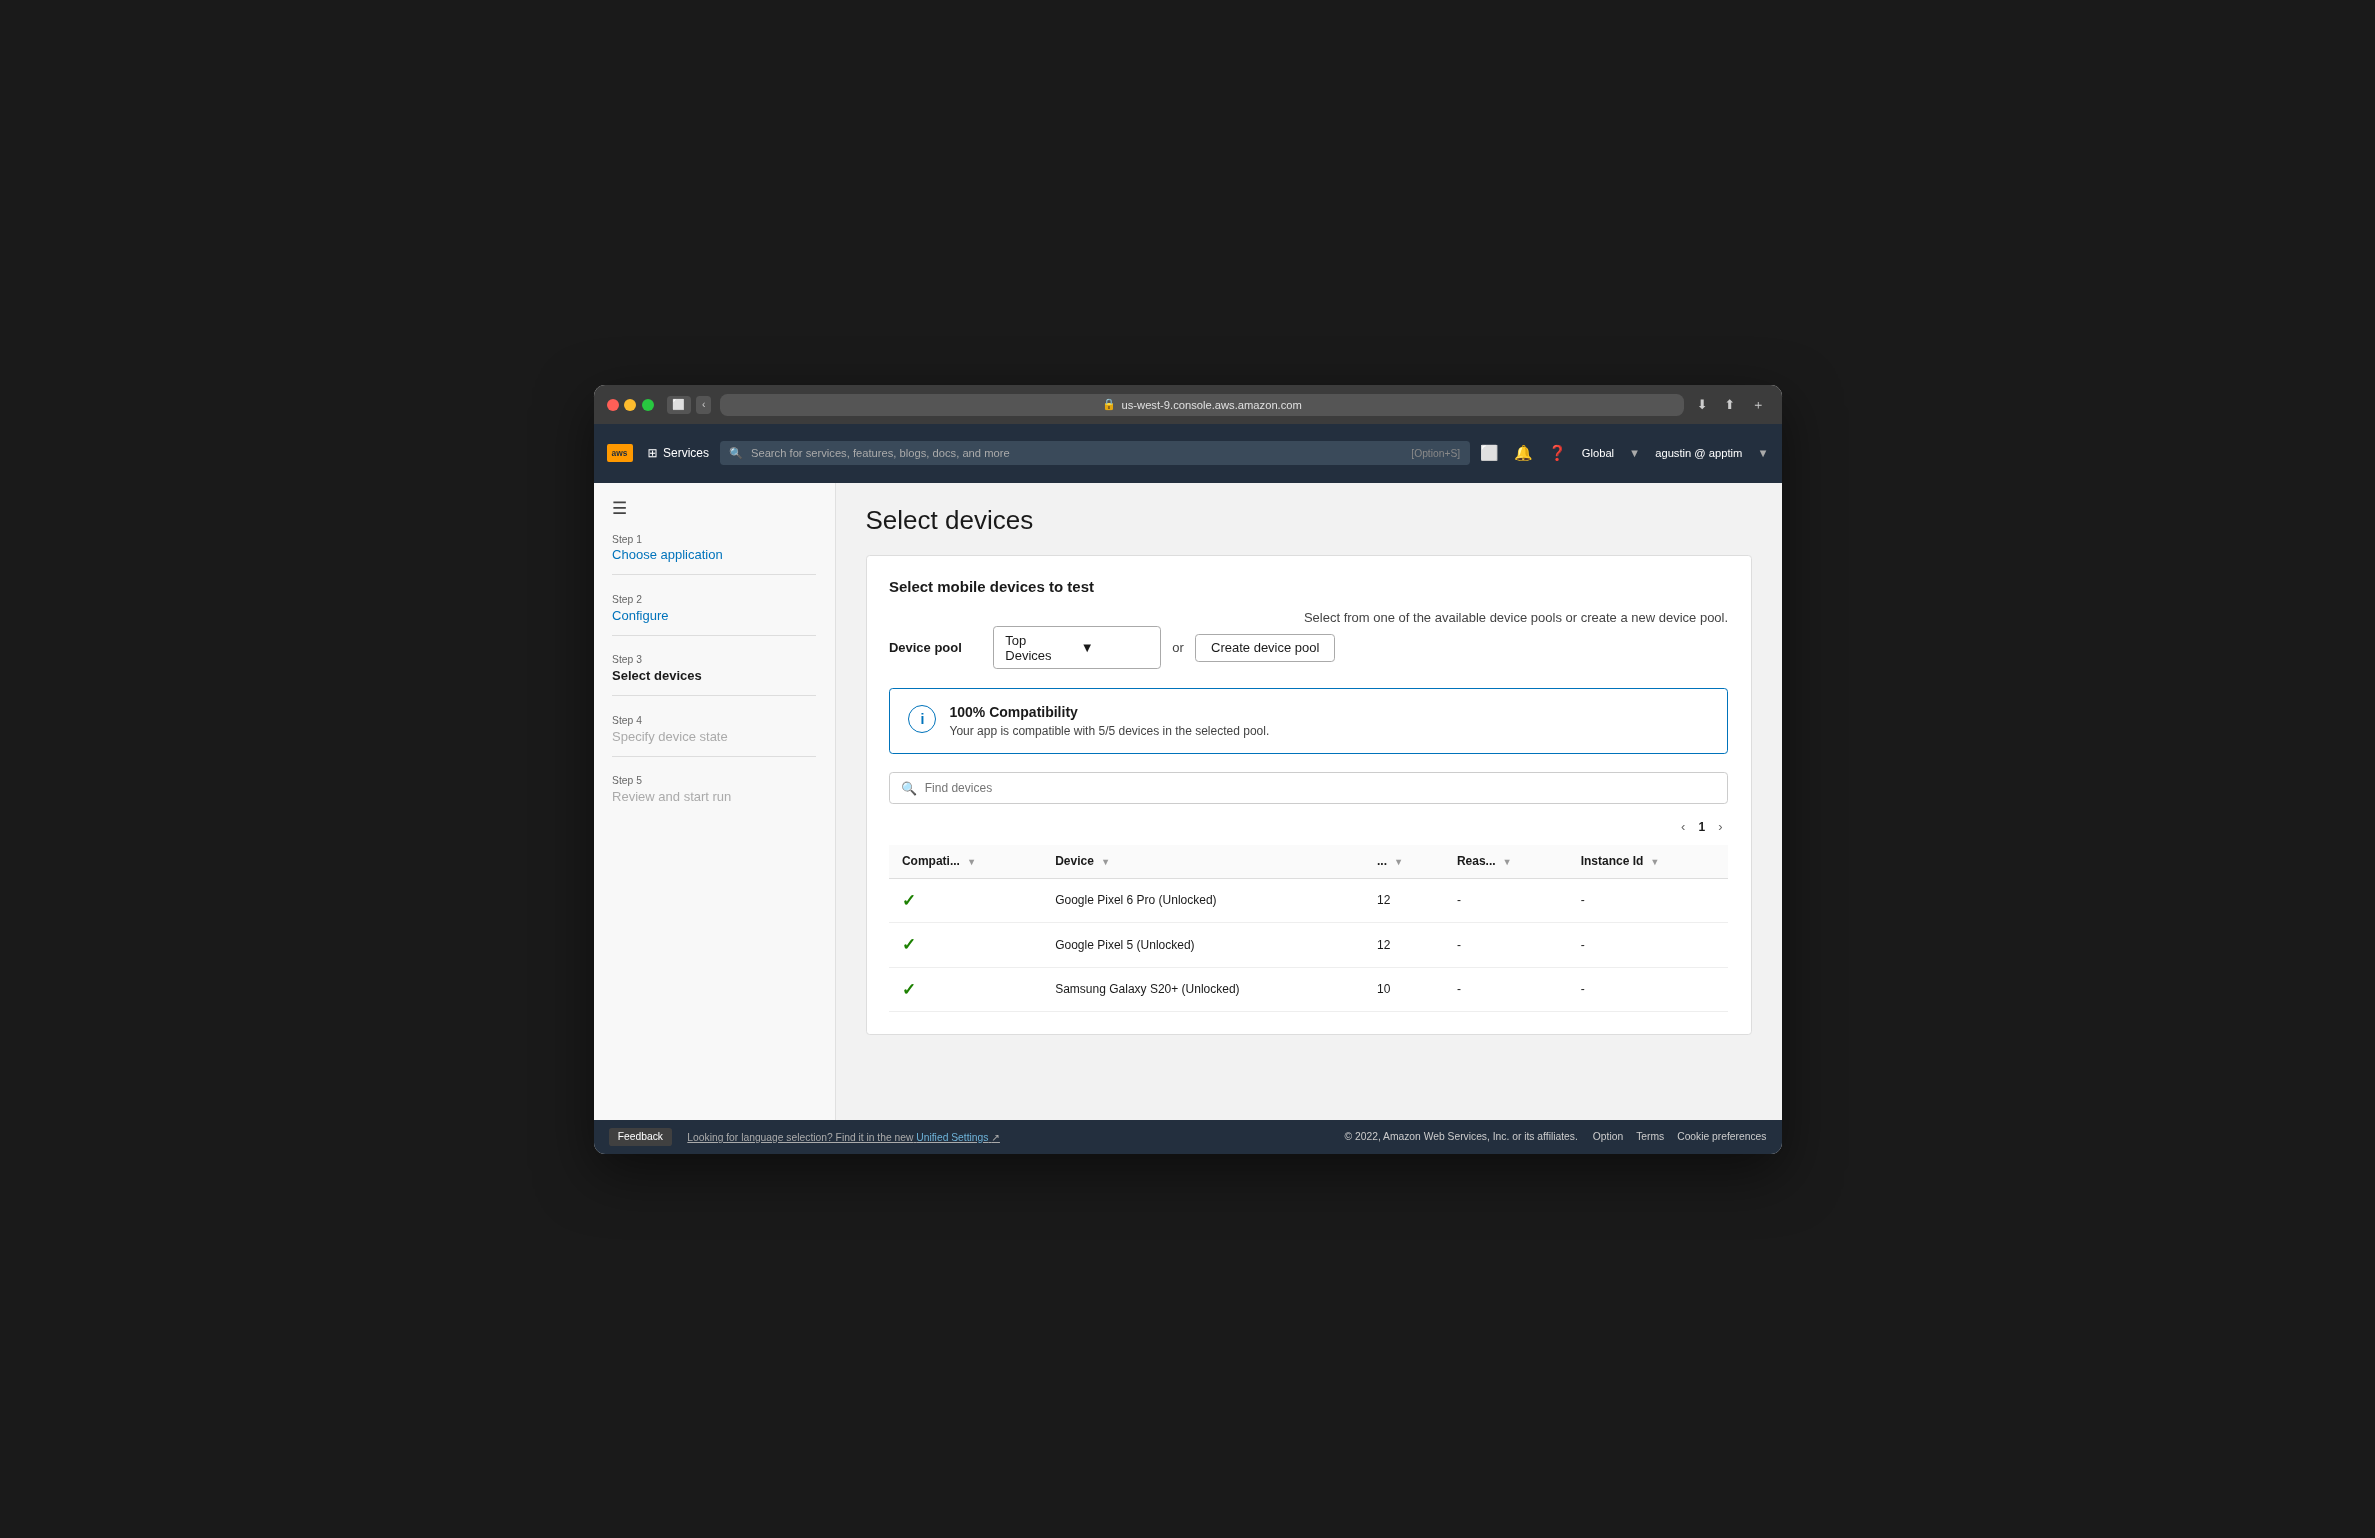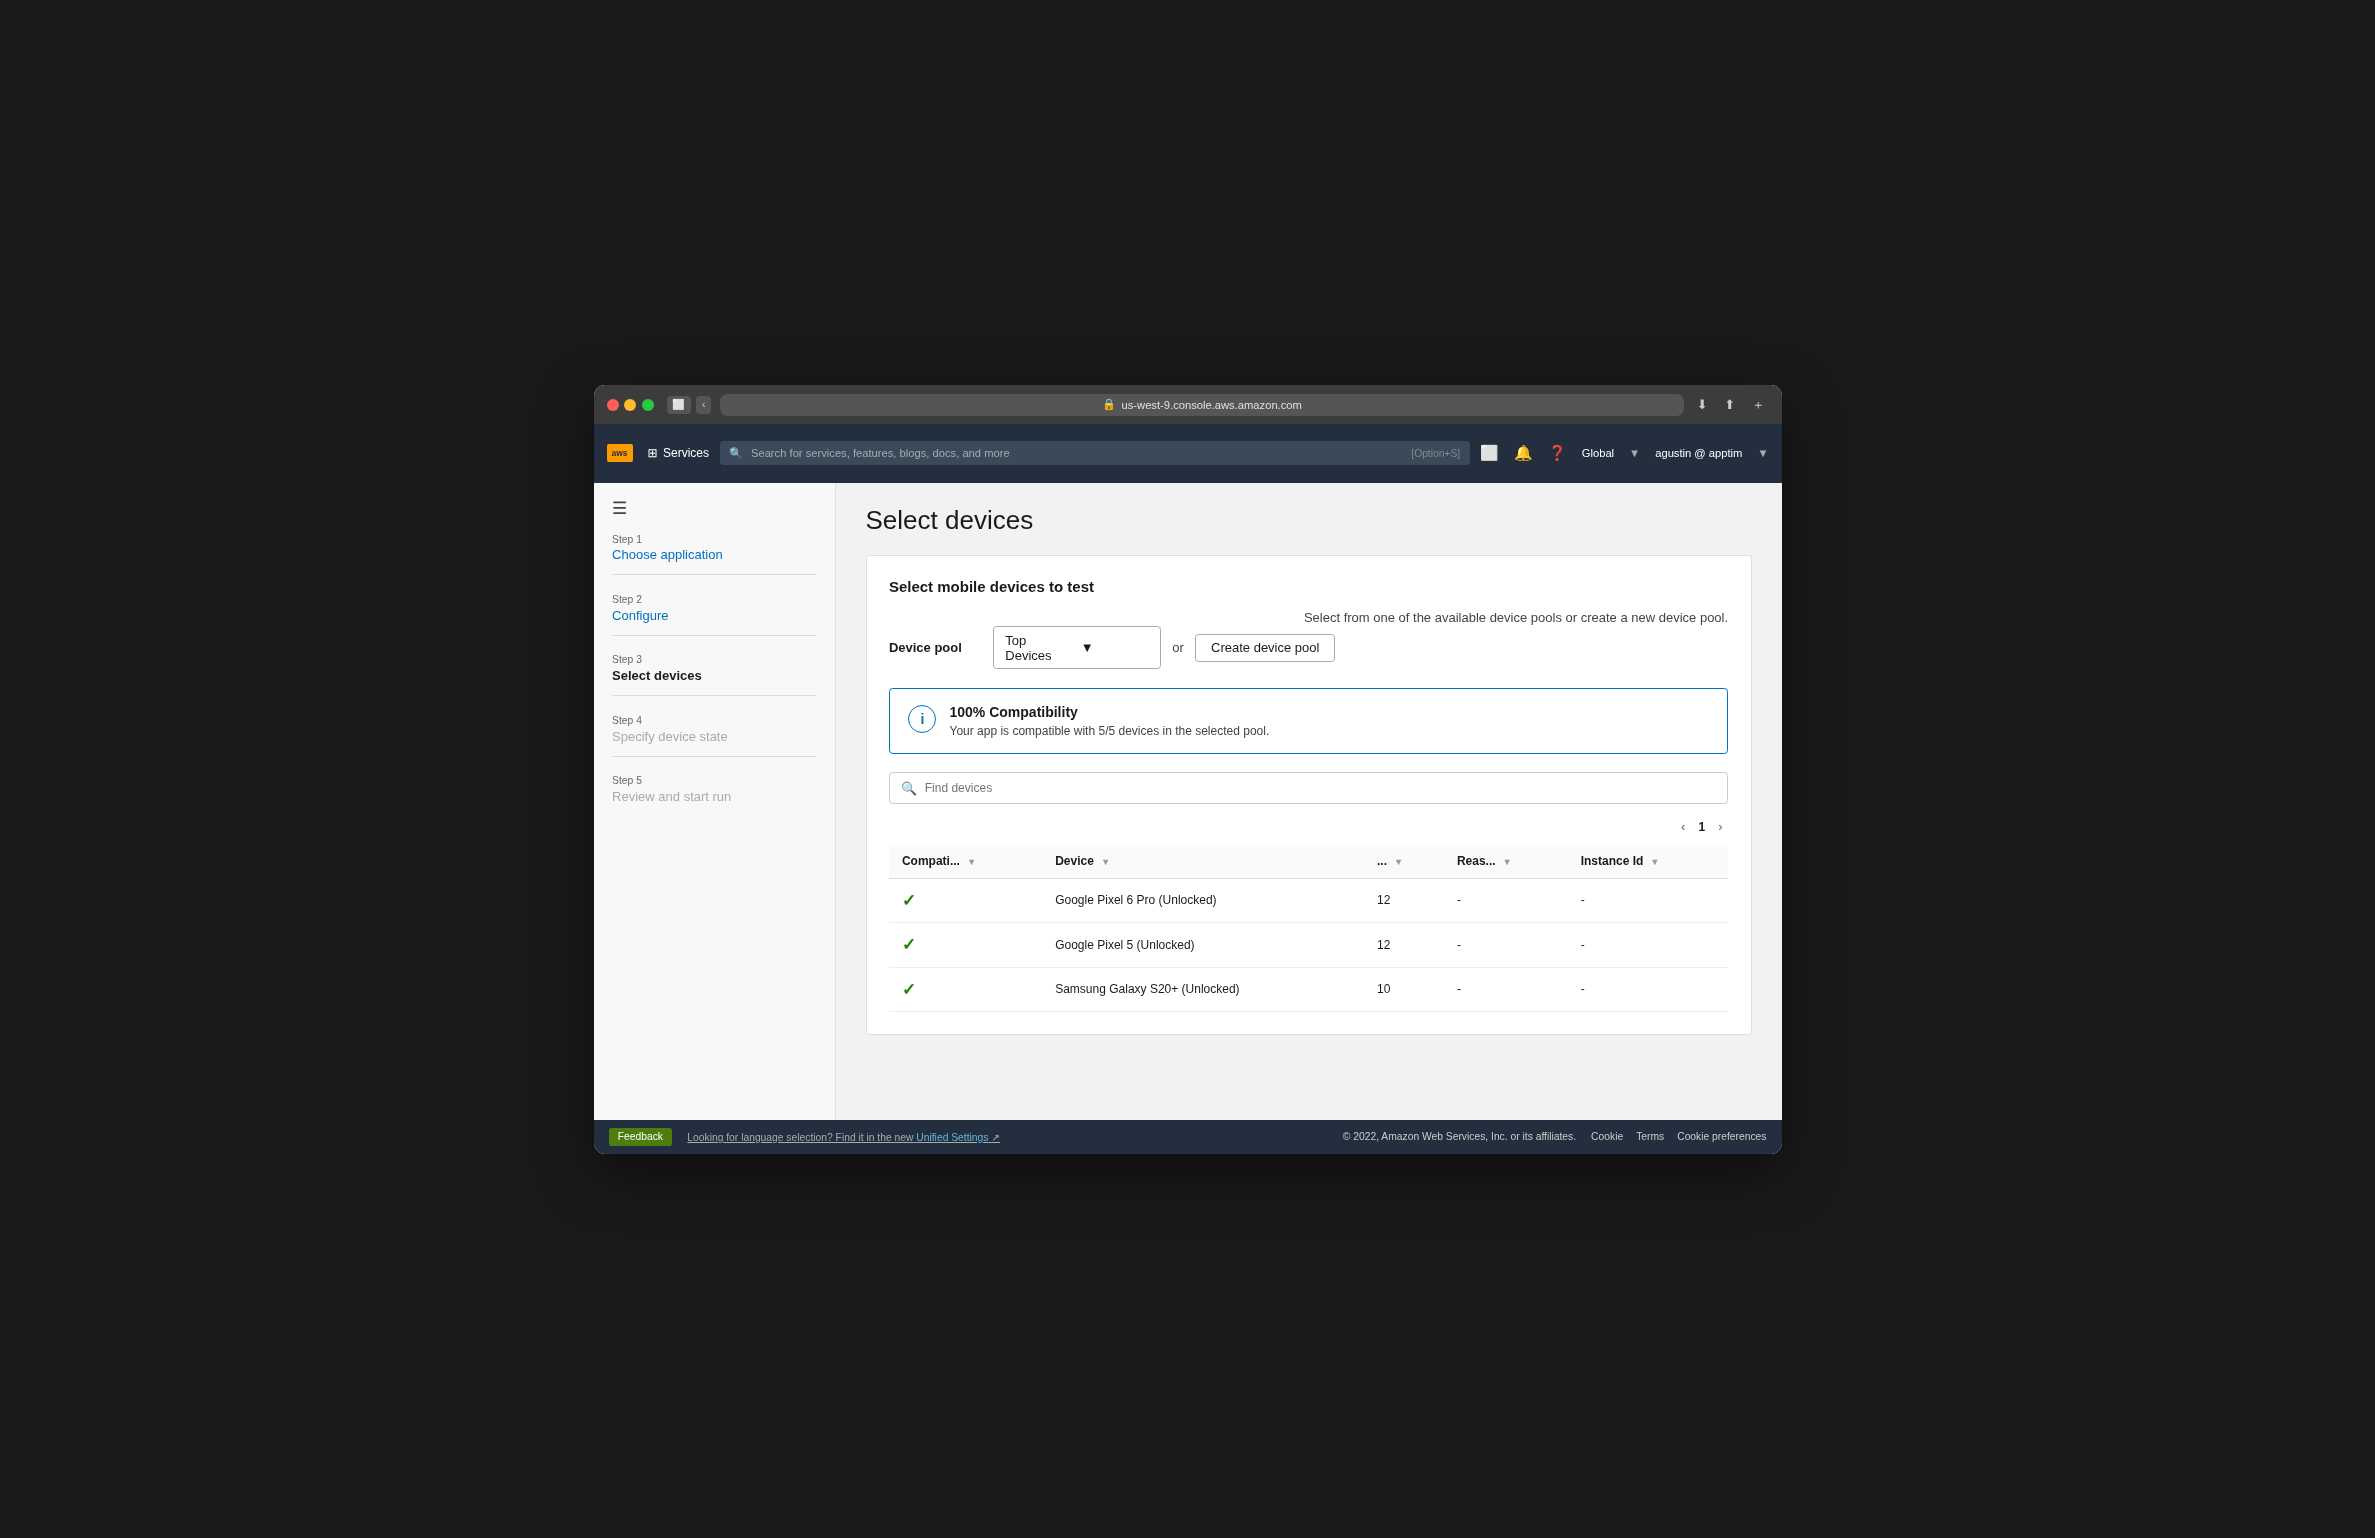--- a/index.html
+++ b/index.html
@@ -415,21 +415,21 @@
       color: #ccc;
       font-size: 10.3px;
       padding: 7.5px 15px;
       display: flex;
       align-items: center;
       gap: 15px;
       flex-shrink: 0;
     }
 
     .footer-feedback {
-      background: #4d7c0f;
+      background: #404040;
       color: #fff;
       border: none;
       border-radius: 2.8px;
       padding: 3.7px 9.3px;
       font-size: 10.3px;
       cursor: pointer;
     }
 
     .footer-middle {
       flex: 1;
@@ -637,20 +637,20 @@
 
   <div class="footer">
     <button class="footer-feedback">Feedback</button>
     <div class="footer-middle">
       <span>Looking for language selection? Find it in the new</span>
       <span class="unified-link">Unified Settings</span>
       <span> ↗</span>
     </div>
     <span>© 2022, Amazon Web Services, Inc. or its affiliates.</span>
     <div class="footer-links">
-      <span class="footer-link">Cookie</span>
+      <span class="footer-link">Option</span>
       <span class="footer-link">Terms</span>
       <span class="footer-link">Cookie preferences</span>
     </div>
   </div>
 
 </div>
 
 
 </body></html>

